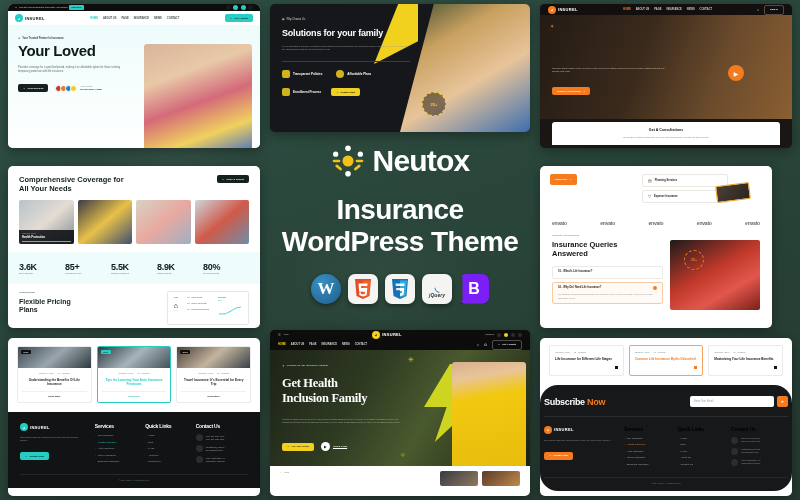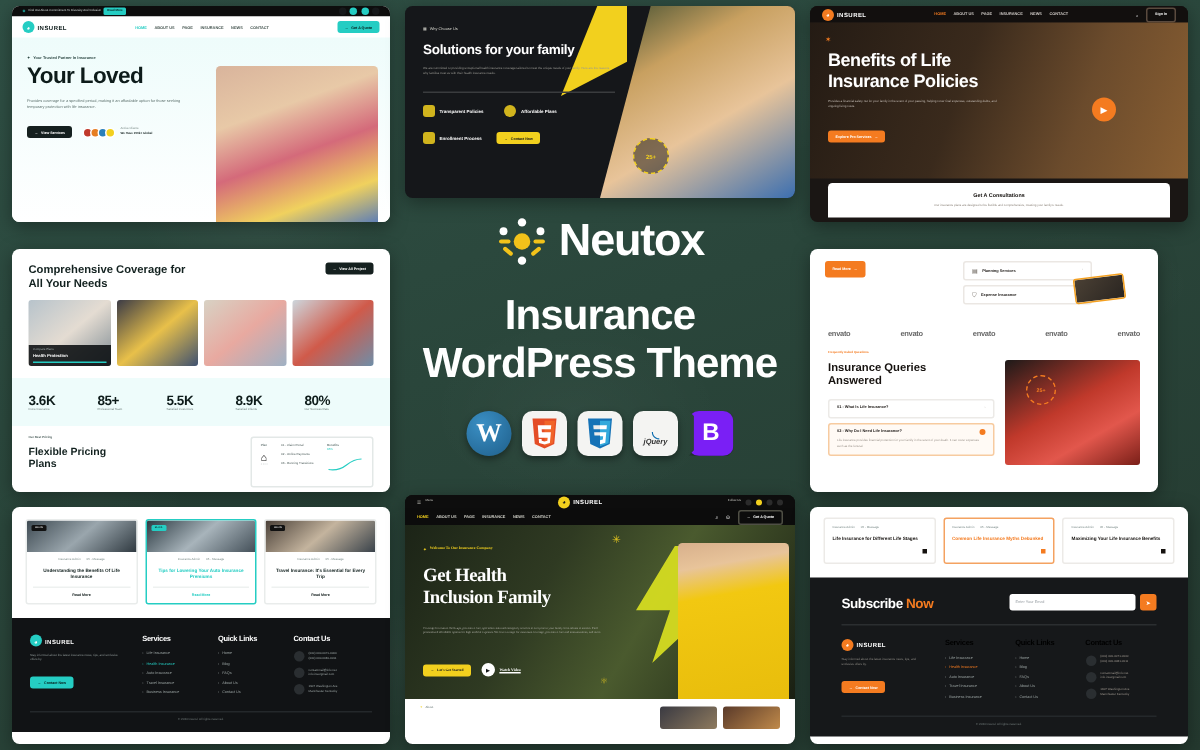--- a/index.html
+++ b/index.html
@@ -142,21 +142,21 @@
   .p7-ylwshape { position:absolute; right:52px; top:14px; width:54px; height:78px; background:#d9e021; opacity:.92;
      clip-path:polygon(48% 0,100% 0,52% 48%,100% 48%,20% 100%,42% 55%,0 55%); }
   .p7-man { position:absolute; right:4px; bottom:0; width:74px; height:104px; border-radius:3px 3px 0 0;
      background:linear-gradient(170deg,#d8b08c 0%, #e8c49a 16%, #f2c811 34%, #e8bd0c 100%); }
 
   
   #p8 { left:540px; top:338px; width:252px; height:158px; }
   .p8-blogrow { display:flex; gap:5px; padding:7px 9px 9px; }
   .p8-card { flex:1; border:0.5px solid #eceae7; border-radius:2px; padding:5px 5px 6px; }
   .p8-card.active { border-color:#f4a261; }
-  .sub-wrap { background:#16181a; padding:11px 21px 6px; }
+  .sub-wrap { background:#16181a; padding:11px 4px 6px;border-radius:18px; }
   .sub-h { font-size:9px; font-weight:bold; color:#fff; letter-spacing:-0.3px; }
   .accent-or { color:#f47b20; }
   .sub-form { display:flex; align-items:center; gap:3px; }
   .sub-input { width:84px; height:11px; background:#ffffff; border-radius:2px; display:flex; align-items:center; padding:0 4px; color:#9aa0a5; font-size:2.6px; }
   .sub-btn { width:11px; height:11px; background:#f47b20; border-radius:2px; display:flex; align-items:center; justify-content:center; color:#fff; font-size:4px; }
 
   
   #brand { position:absolute; left:268px; top:138px; width:264px; height:188px; z-index:3;
      display:flex; flex-direction:column; align-items:center; justify-content:flex-start; }
   .brand-row { display:flex; align-items:center; gap:8px; margin-top:6px; }
@@ -289,24 +289,20 @@
         <span style="color:#cfcac6;">NEWS</span>
         <span style="color:#cfcac6;">CONTACT</span>
       </div>
       <div style="display:flex;align-items:center;gap:5px;">
         <span style="color:#fff;font-size:3px;">⌕</span>
         <span class="btn" style="border:.5px solid #5a4a3e;color:#fff;">Sign In</span>
       </div>
     </div>
     <div class="p3-hero">
       <div style="position:absolute;left:10px;top:8px;color:#f47b20;font-size:5px;">✶</div>
-      <div class="p3-h1">
-        <div>Benefits of Life</div>
-        <div>Insurance Policies</div>
-      </div>
       <div class="nano" style="position:absolute;left:12px;top:52px;width:120px;color:#c4bcb5;line-height:1.7;">Provides a financial safety net for your family in the event of your passing, helping cover final expenses, outstanding debts, and ongoing living costs.</div>
       <div class="btn" style="position:absolute;left:12px;top:72px;background:#f47b20;color:#fff;">
         <span>Explore Pro Services</span>
         <span>→</span>
       </div>
       <div class="p3-play">
           <span>▶</span>
         </div>
       <div class="p3-card">
         <div style="font-size:3.6px;font-weight:bold;color:#16120f;">Get A Consultations</div>

